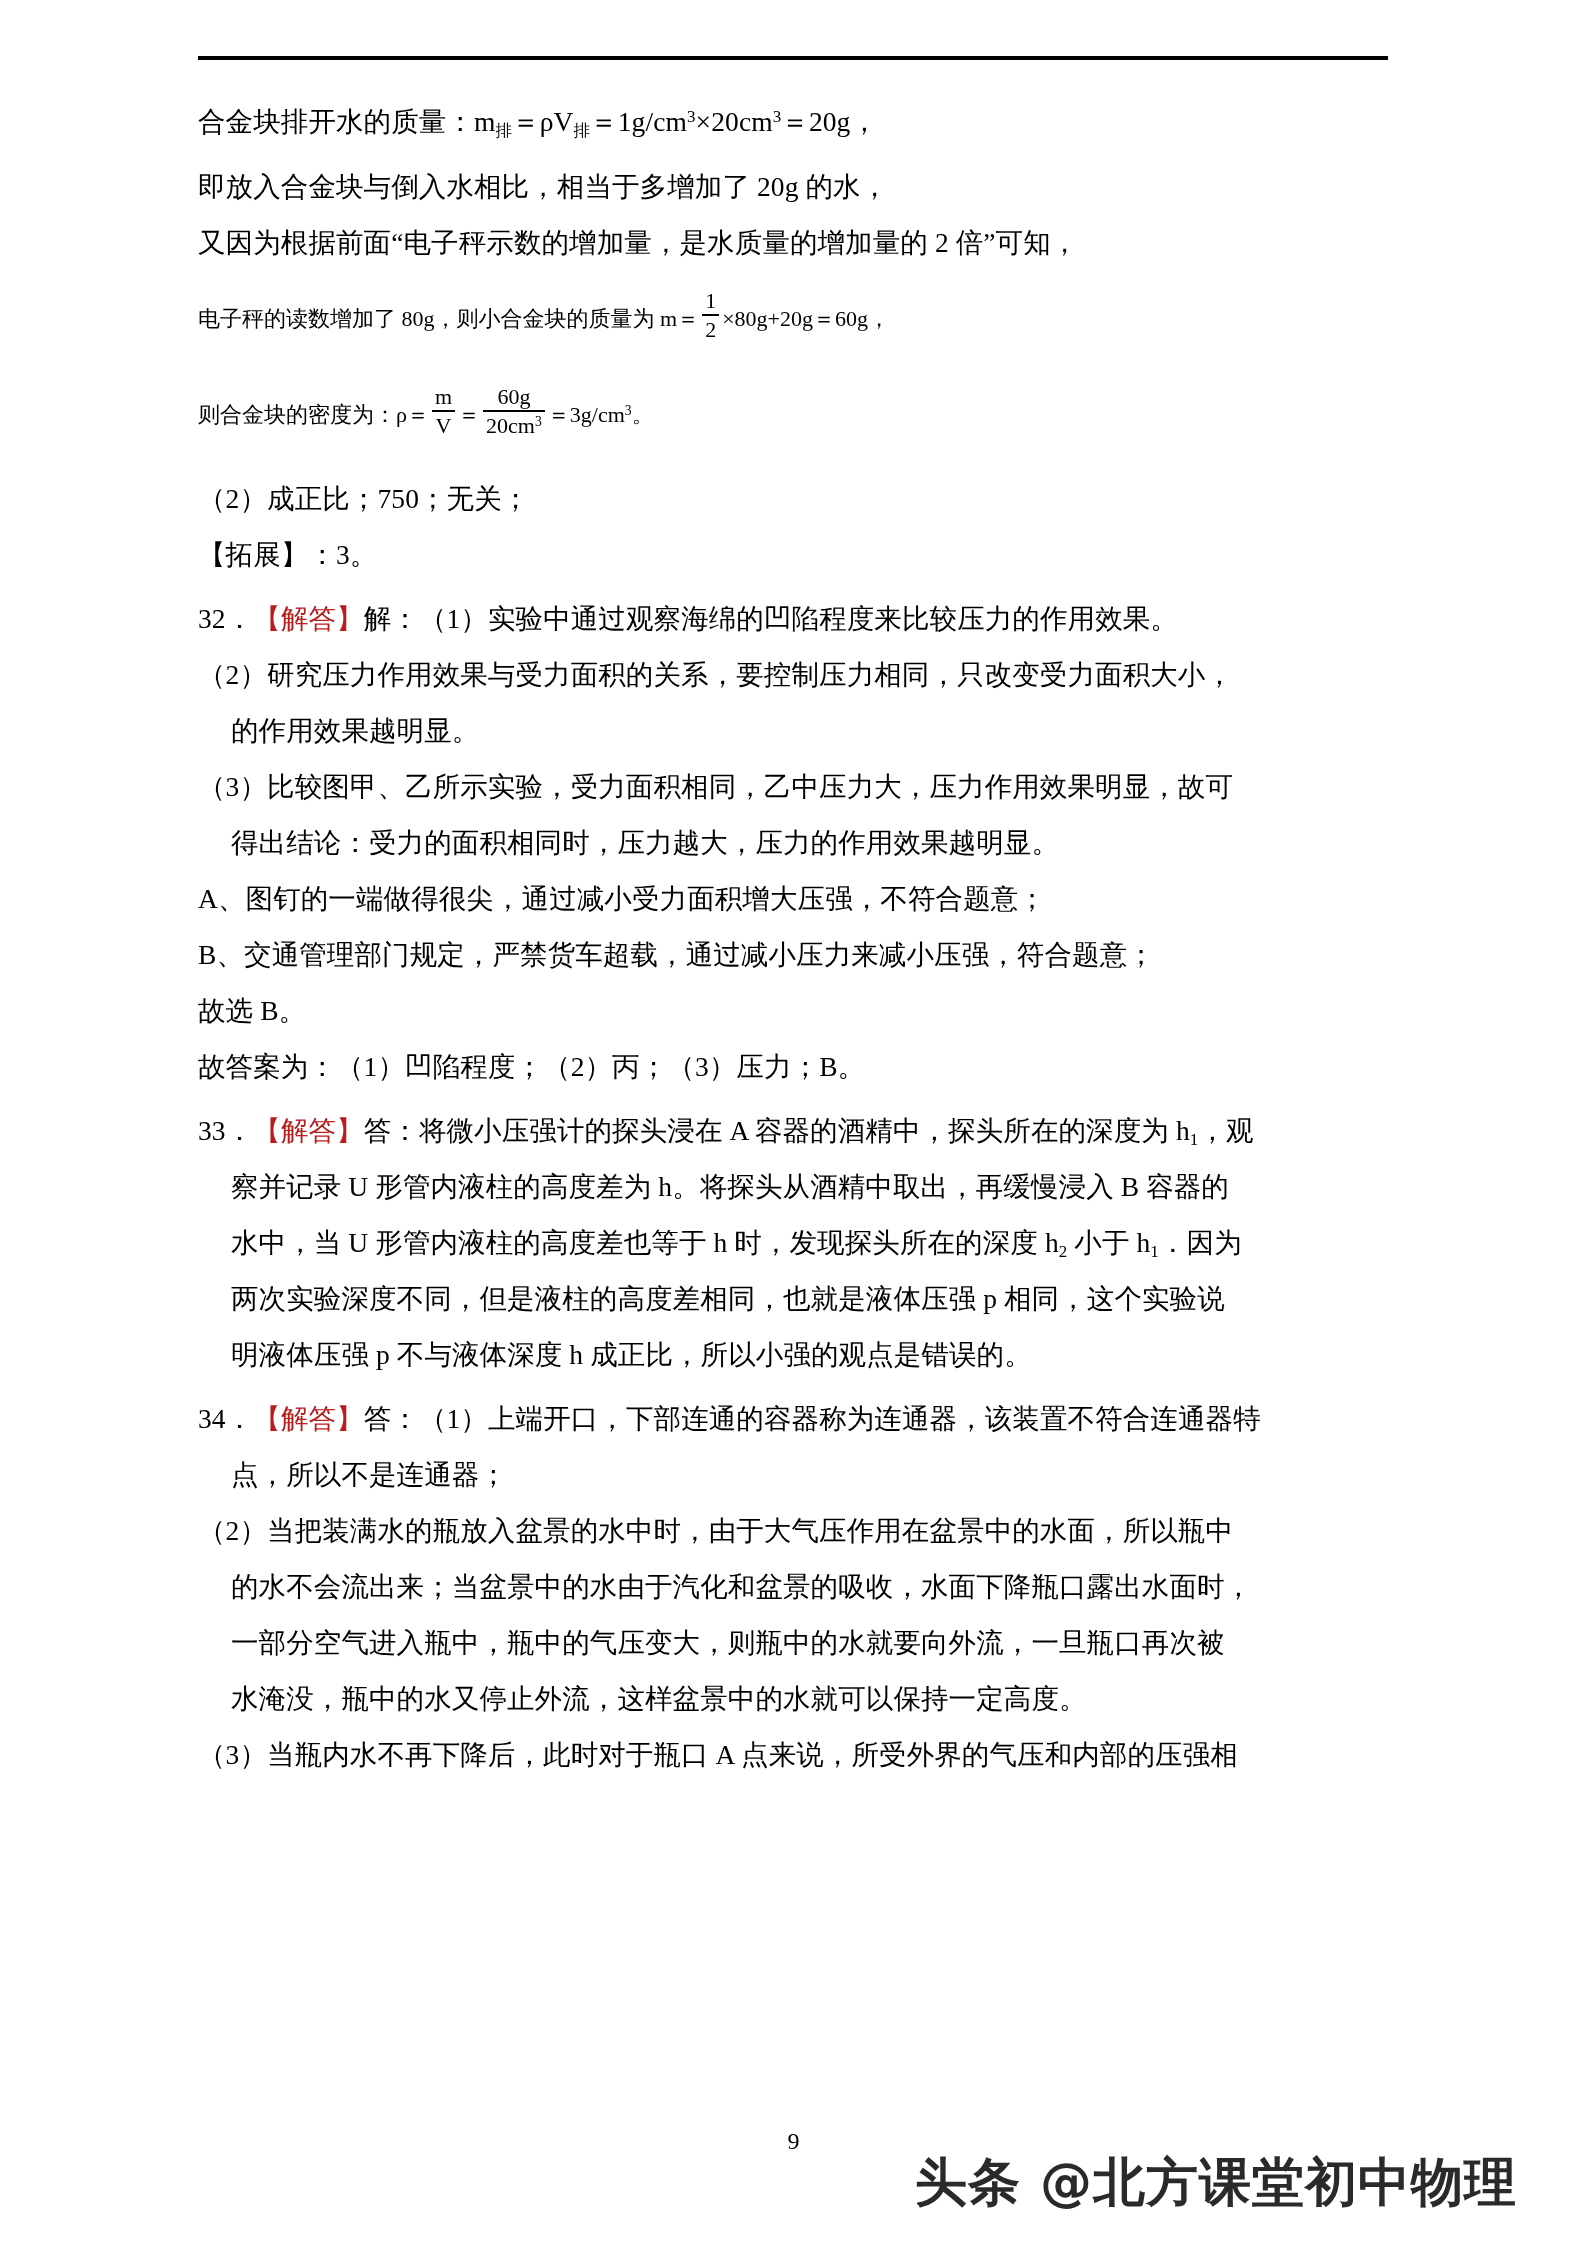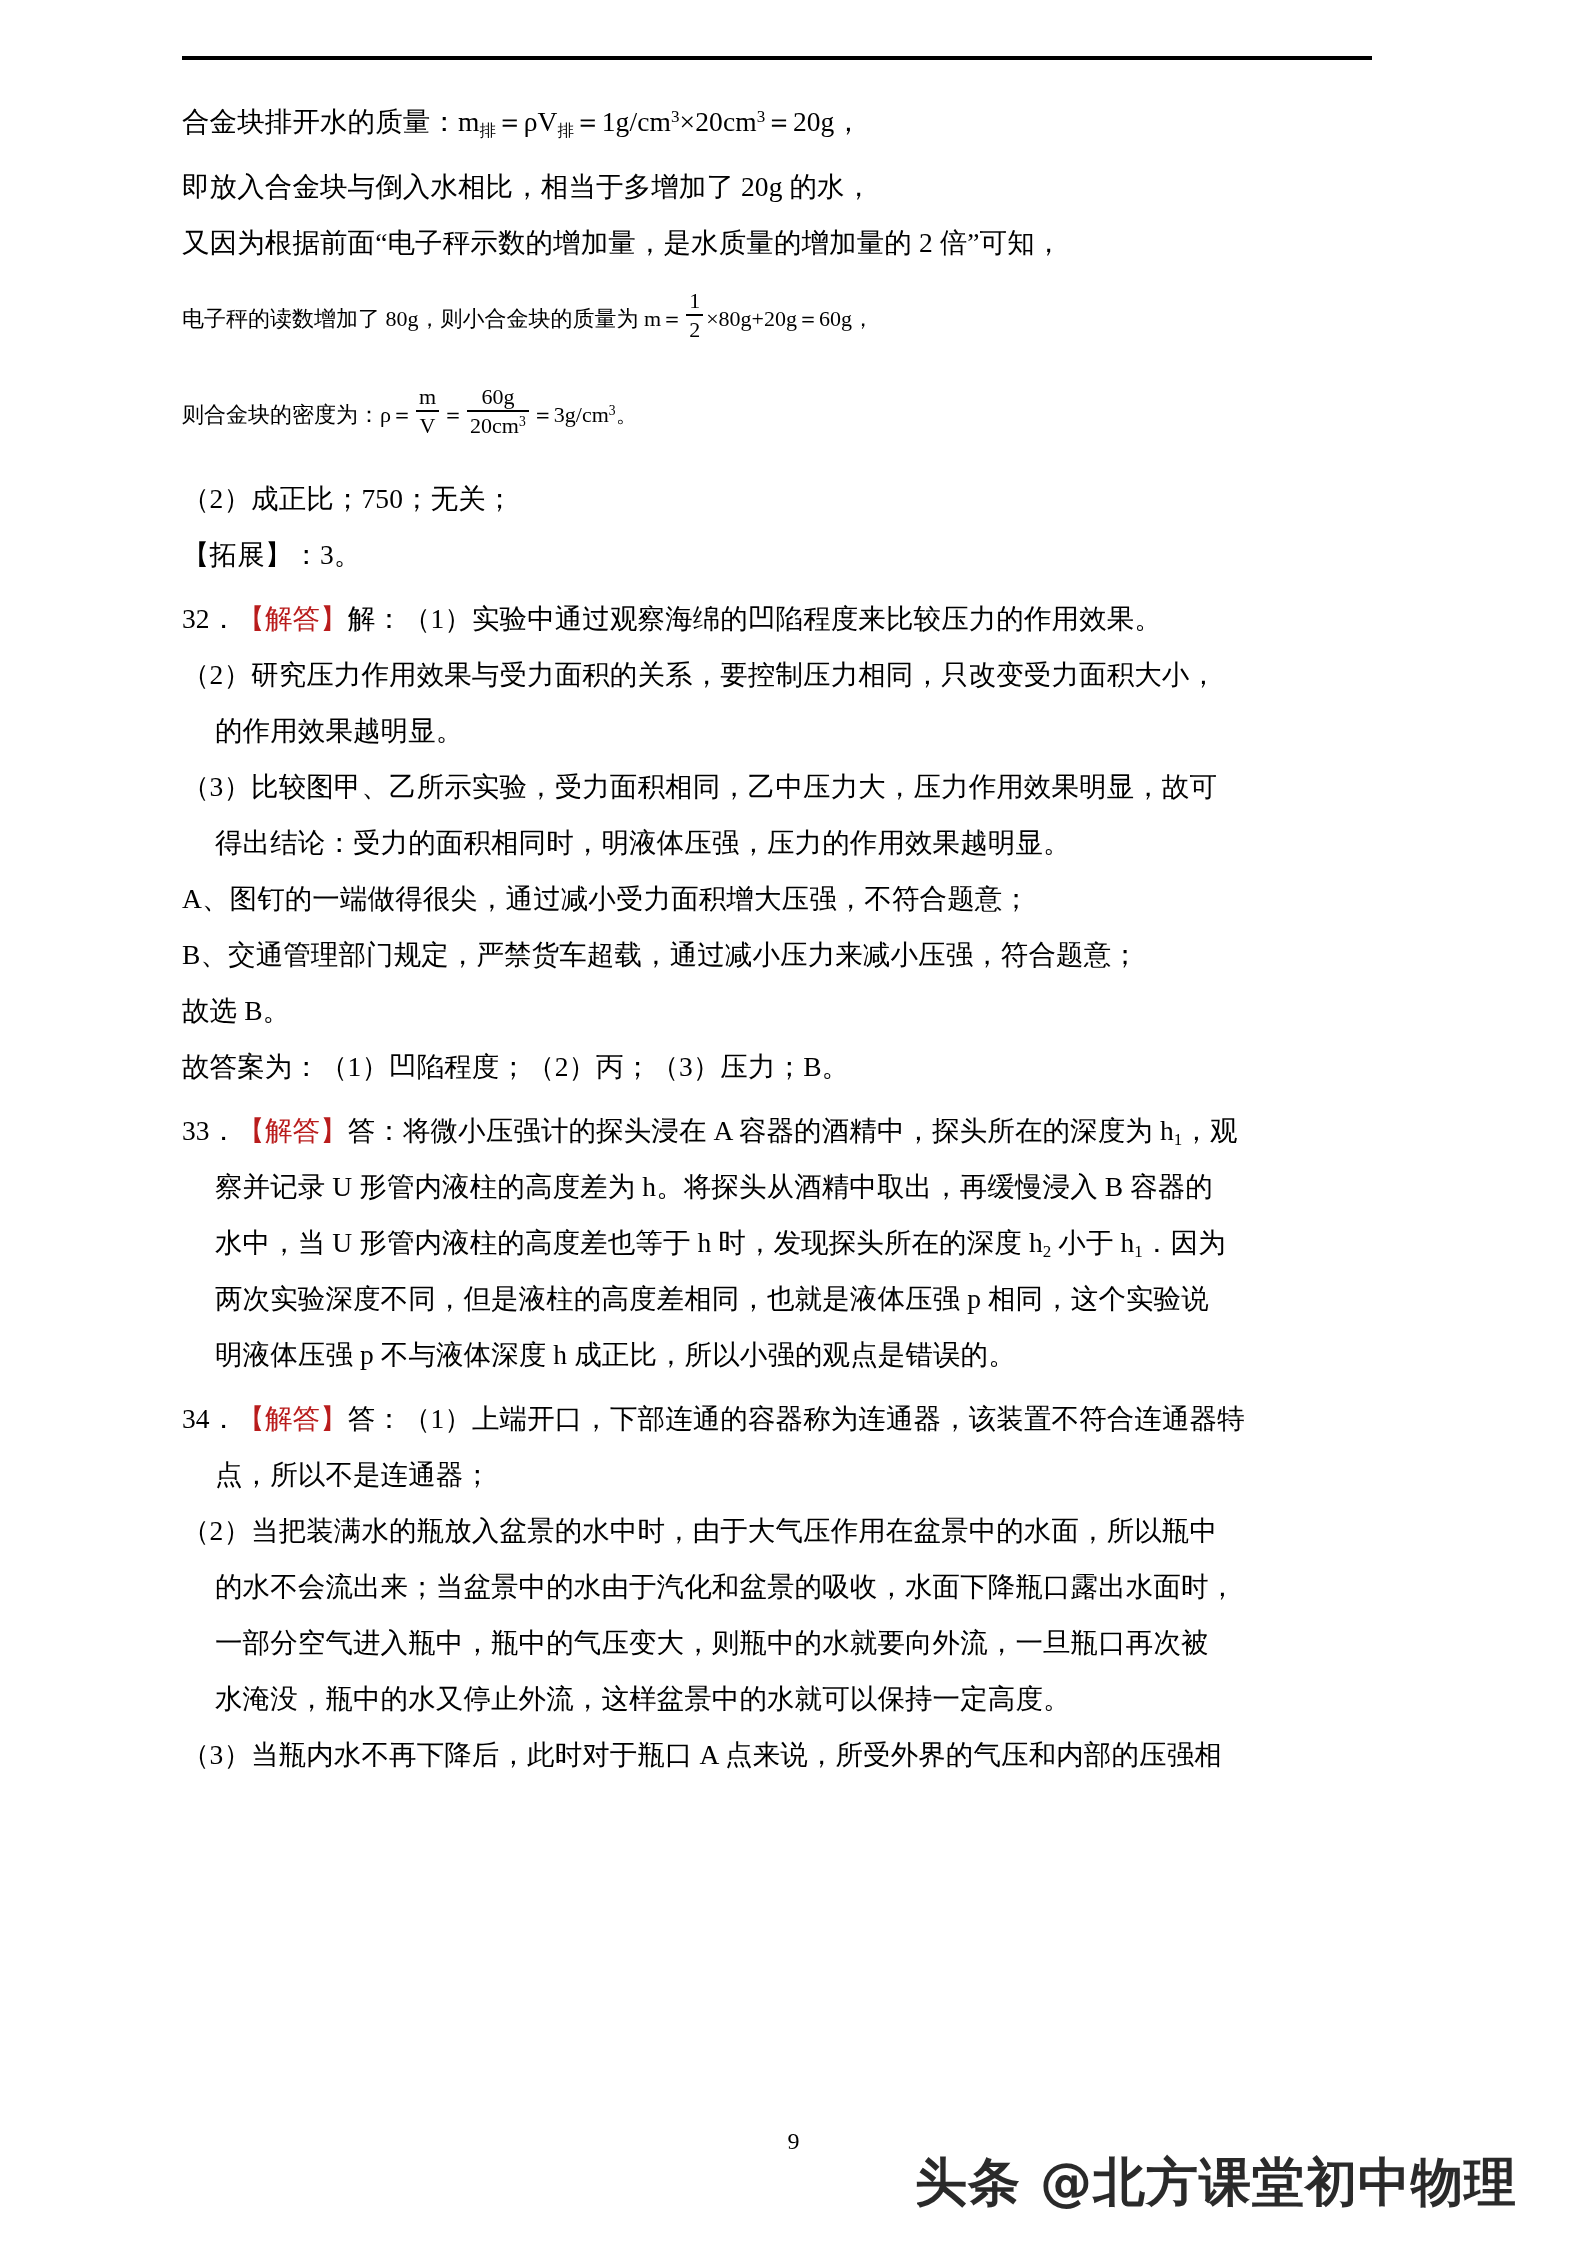--- a/index.html
+++ b/index.html
@@ -14,21 +14,21 @@
   .page {
     position: relative;
     width: 1587px;
     height: 2245px;
     background: #ffffff;
     overflow: hidden;
     box-sizing: border-box;
   }
   .content {
     position: absolute;
-    left: 182px;
+    left: 198px;
     top: 56px;
     width: 1190px;
   }
   .rule {
     width: 1190px;
     height: 4px;
     background: #000000;
     margin: 0 0 34px 0;
   }
   .line {
@@ -133,21 +133,21 @@
     </div>
 
     <div class="gap-s"></div>
 
     <div class="line indent1">
       <span class="num">32．</span><span class="blue">【解答】</span><span>解：（1）实验中通过观察海绵的凹陷程度来比较压力的作用效果。</span>
     </div>
     <div class="line indent1">（2）研究压力作用效果与受力面积的关系，要控制压力相同，只改变受力面积大小，</div>
     <div class="line indent2">的作用效果越明显。</div>
     <div class="line indent1">（3）比较图甲、乙所示实验，受力面积相同，乙中压力大，压力作用效果明显，故可</div>
-    <div class="line indent2">得出结论：受力的面积相同时，明液体压强，压力的作用效果越明显。</div>
+    <div class="line indent2">得出结论：受力的面积相同时，压力越大，压力的作用效果越明显。</div>
     <div class="line indent1">A、图钉的一端做得很尖，通过减小受力面积增大压强，不符合题意；</div>
     <div class="line indent1">B、交通管理部门规定，严禁货车超载，通过减小压力来减小压强，符合题意；</div>
     <div class="line indent1">故选 B。</div>
     <div class="line indent1">故答案为：（1）凹陷程度；（2）丙；（3）压力；B。</div>
 
     <div class="gap-s"></div>
 
     <div class="line indent1">
       <span class="num">33．</span><span class="blue">【解答】</span><span>答：将微小压强计的探头浸在 A 容器的酒精中，探头所在的深度为 h</span><sub>1</sub><span>，观</span>
     </div>

